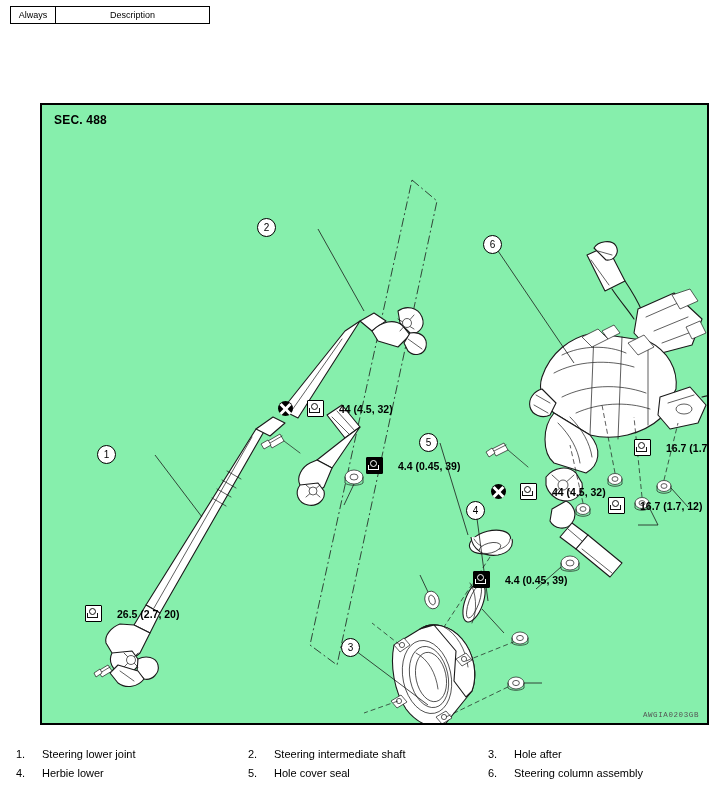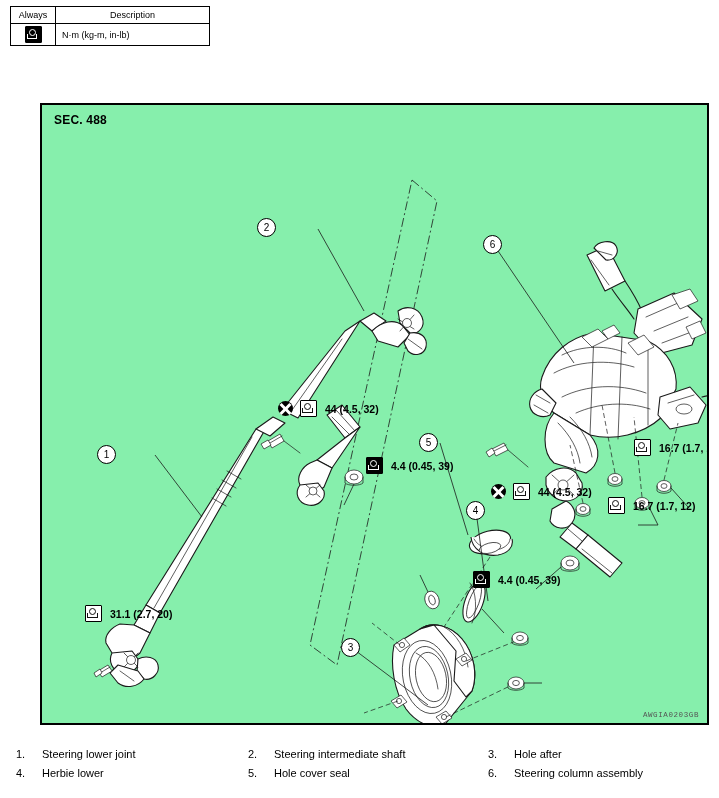--- a/index.html
+++ b/index.html
@@ -164,21 +164,21 @@
     text-align: center;
     box-sizing: border-box;
     z-index: 6;
   }
 
   
   .torque {
     position: absolute;
     display: flex;
     align-items: center;
-    gap: 7px;
+    gap: 14px;
     font-size: 10.5px;
     font-weight: bold;
     white-space: nowrap;
     z-index: 7;
     background: transparent;
   }
   .torque .txt { padding-left: 1px; }
 
   
   #parts-list {
@@ -209,26 +209,20 @@
 <body>
 
 <table id="symbol-legend">
   <thead>
     <tr>
       <th class="sym-cell">Always</th>
       <th>Description</th>
     </tr>
   </thead>
   <tbody>
-    <tr>
-      <td class="sym-cell">
-        <span class="glyph glyph-nm-inlb"></span>
-      </td>
-      <td class="desc-cell">N·m (kg-m, in-lb)</td>
-    </tr>
   </tbody>
 </table>
 
 <div id="illustration-frame">
 
   <div id="sec-label">SEC. 488</div>
 
   <svg id="art" width="665" height="618" viewBox="0 0 665 618">
     <defs>
       <style>
@@ -508,21 +502,21 @@
     <span class="txt">44 (4.5, 32)</span>
   </div>
 
   <div class="torque" style="left:324px; top:352px;">
     <span class="glyph glyph-nm-inlb"></span>
     <span class="txt">4.4 (0.45, 39)</span>
   </div>
 
   <div class="torque" style="left:43px; top:500px;">
     <span class="glyph glyph-nm-ftlb"></span>
-    <span class="txt">31.1 (2.7, 20)</span>
+    <span class="txt">26.5 (2.7, 20)</span>
   </div>
 
   <div class="torque" style="left:592px; top:334px;">
     <span class="glyph glyph-nm-ftlb"></span>
     <span class="txt">16.7 (1.7, 12)</span>
   </div>
 
   <div class="torque" style="left:449px; top:378px;">
     <span class="glyph glyph-replace"></span>
     <span class="glyph glyph-nm-ftlb"></span>

